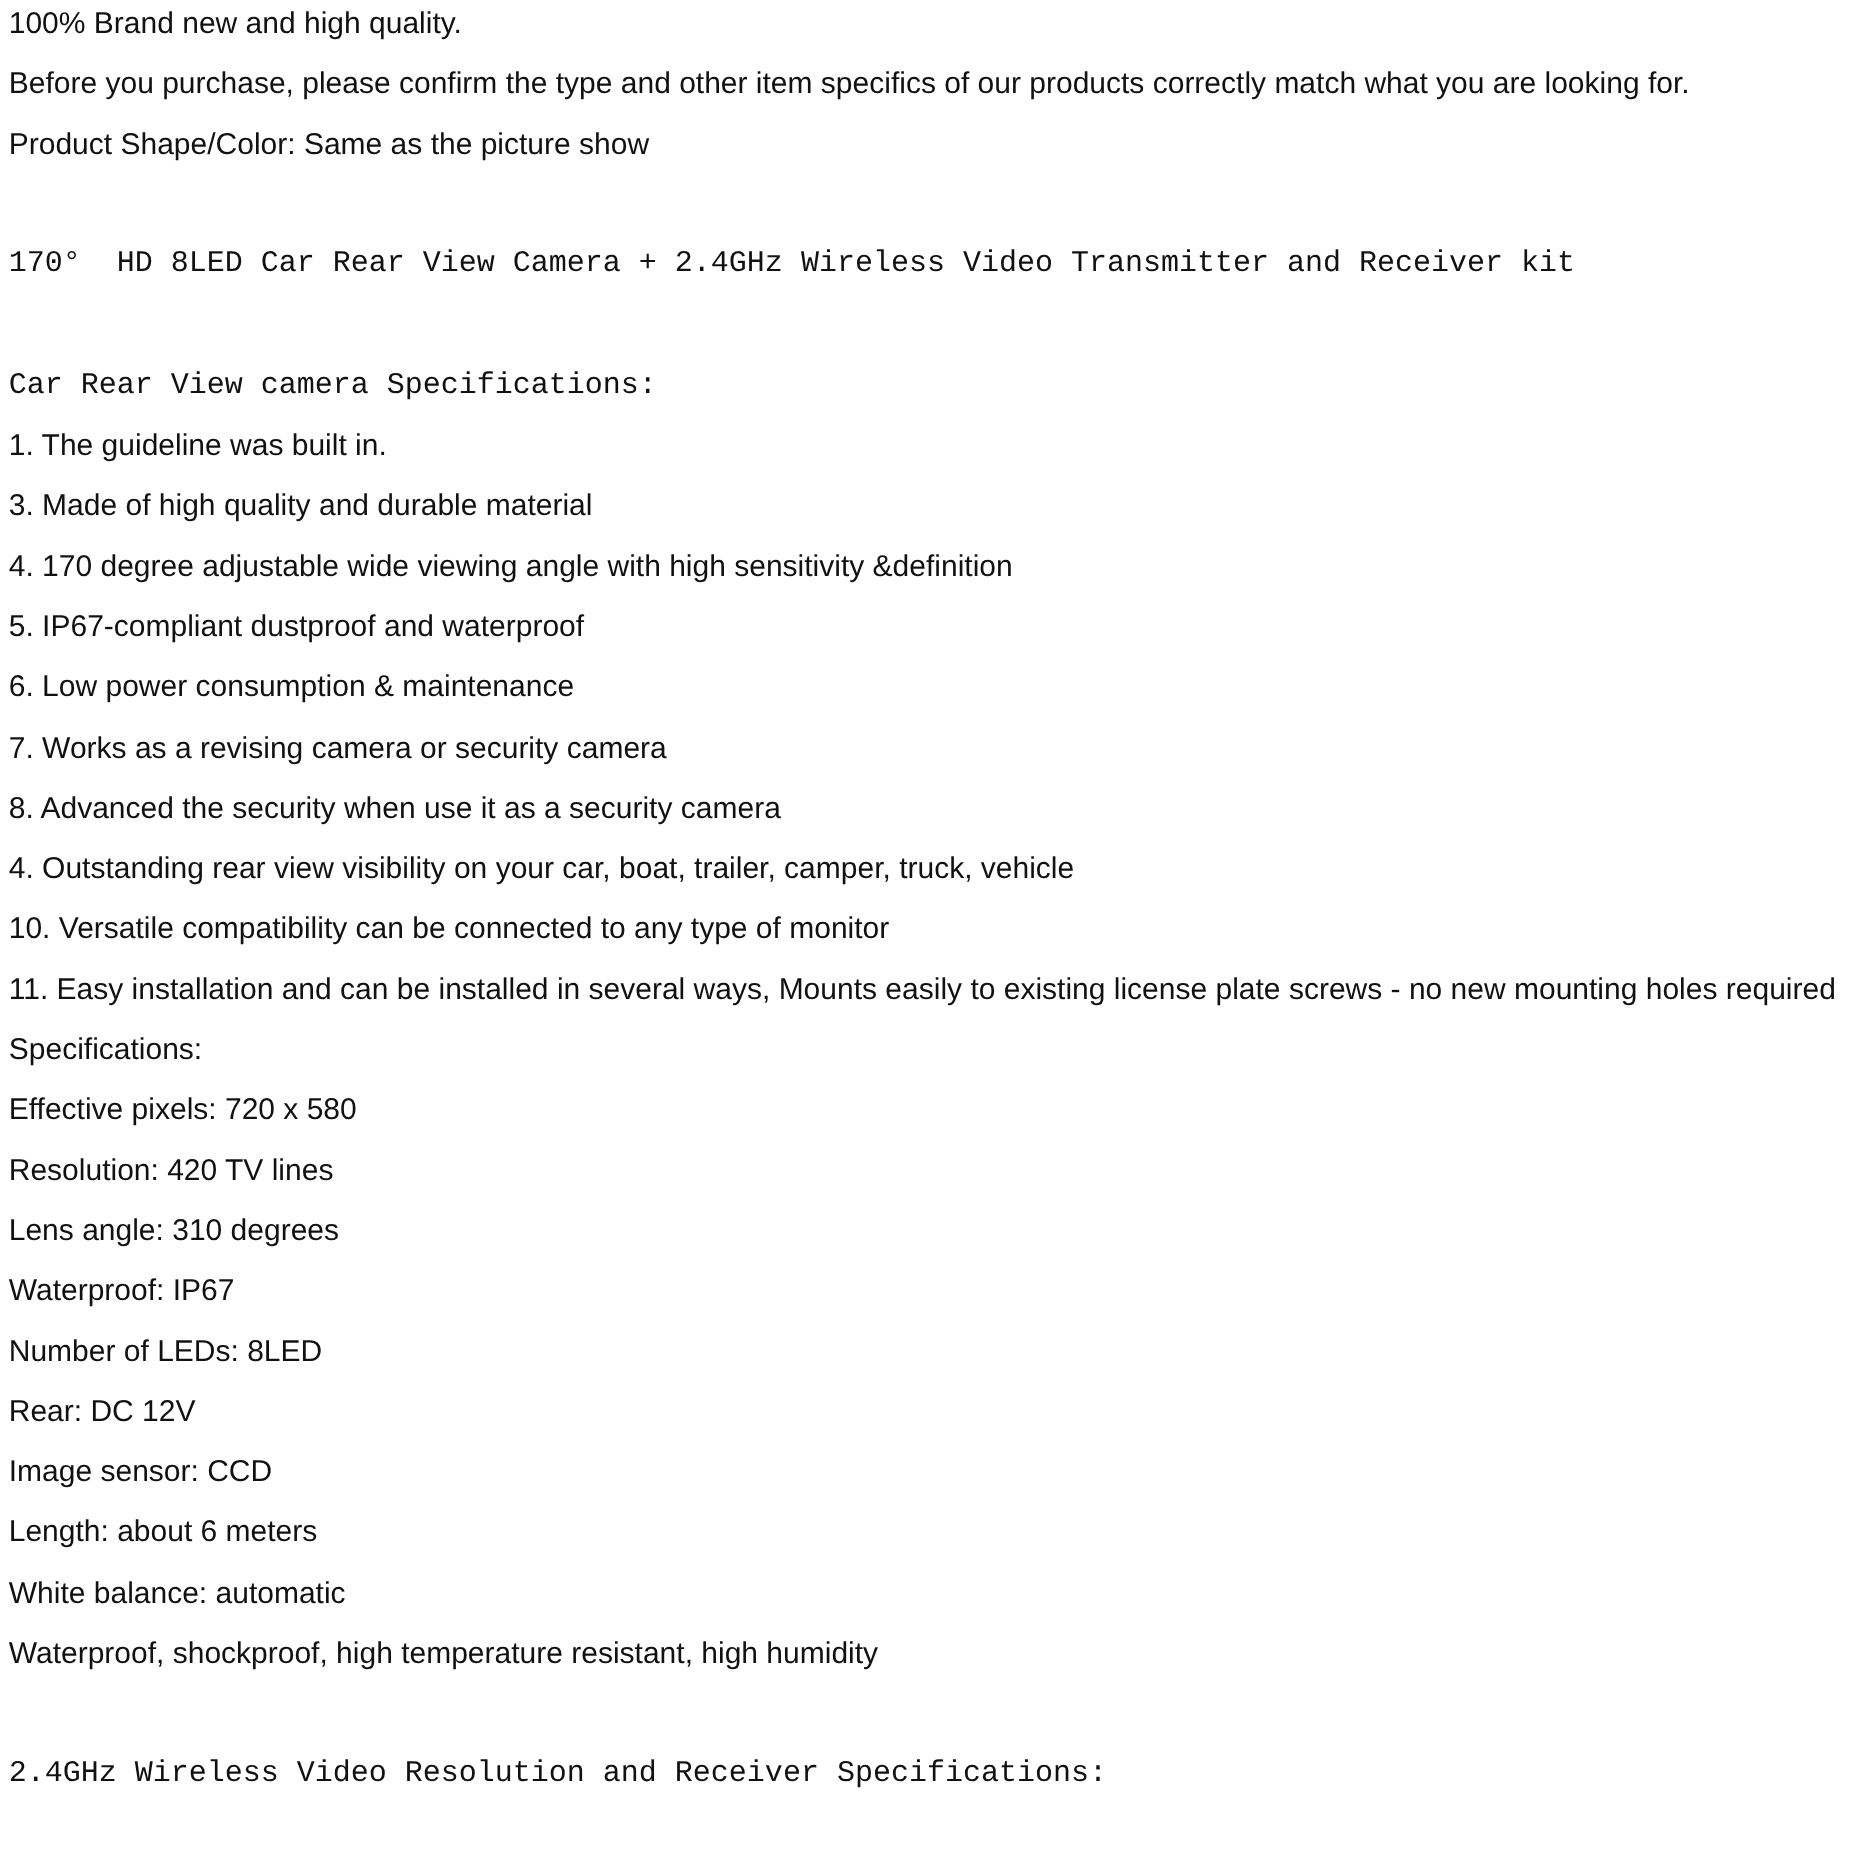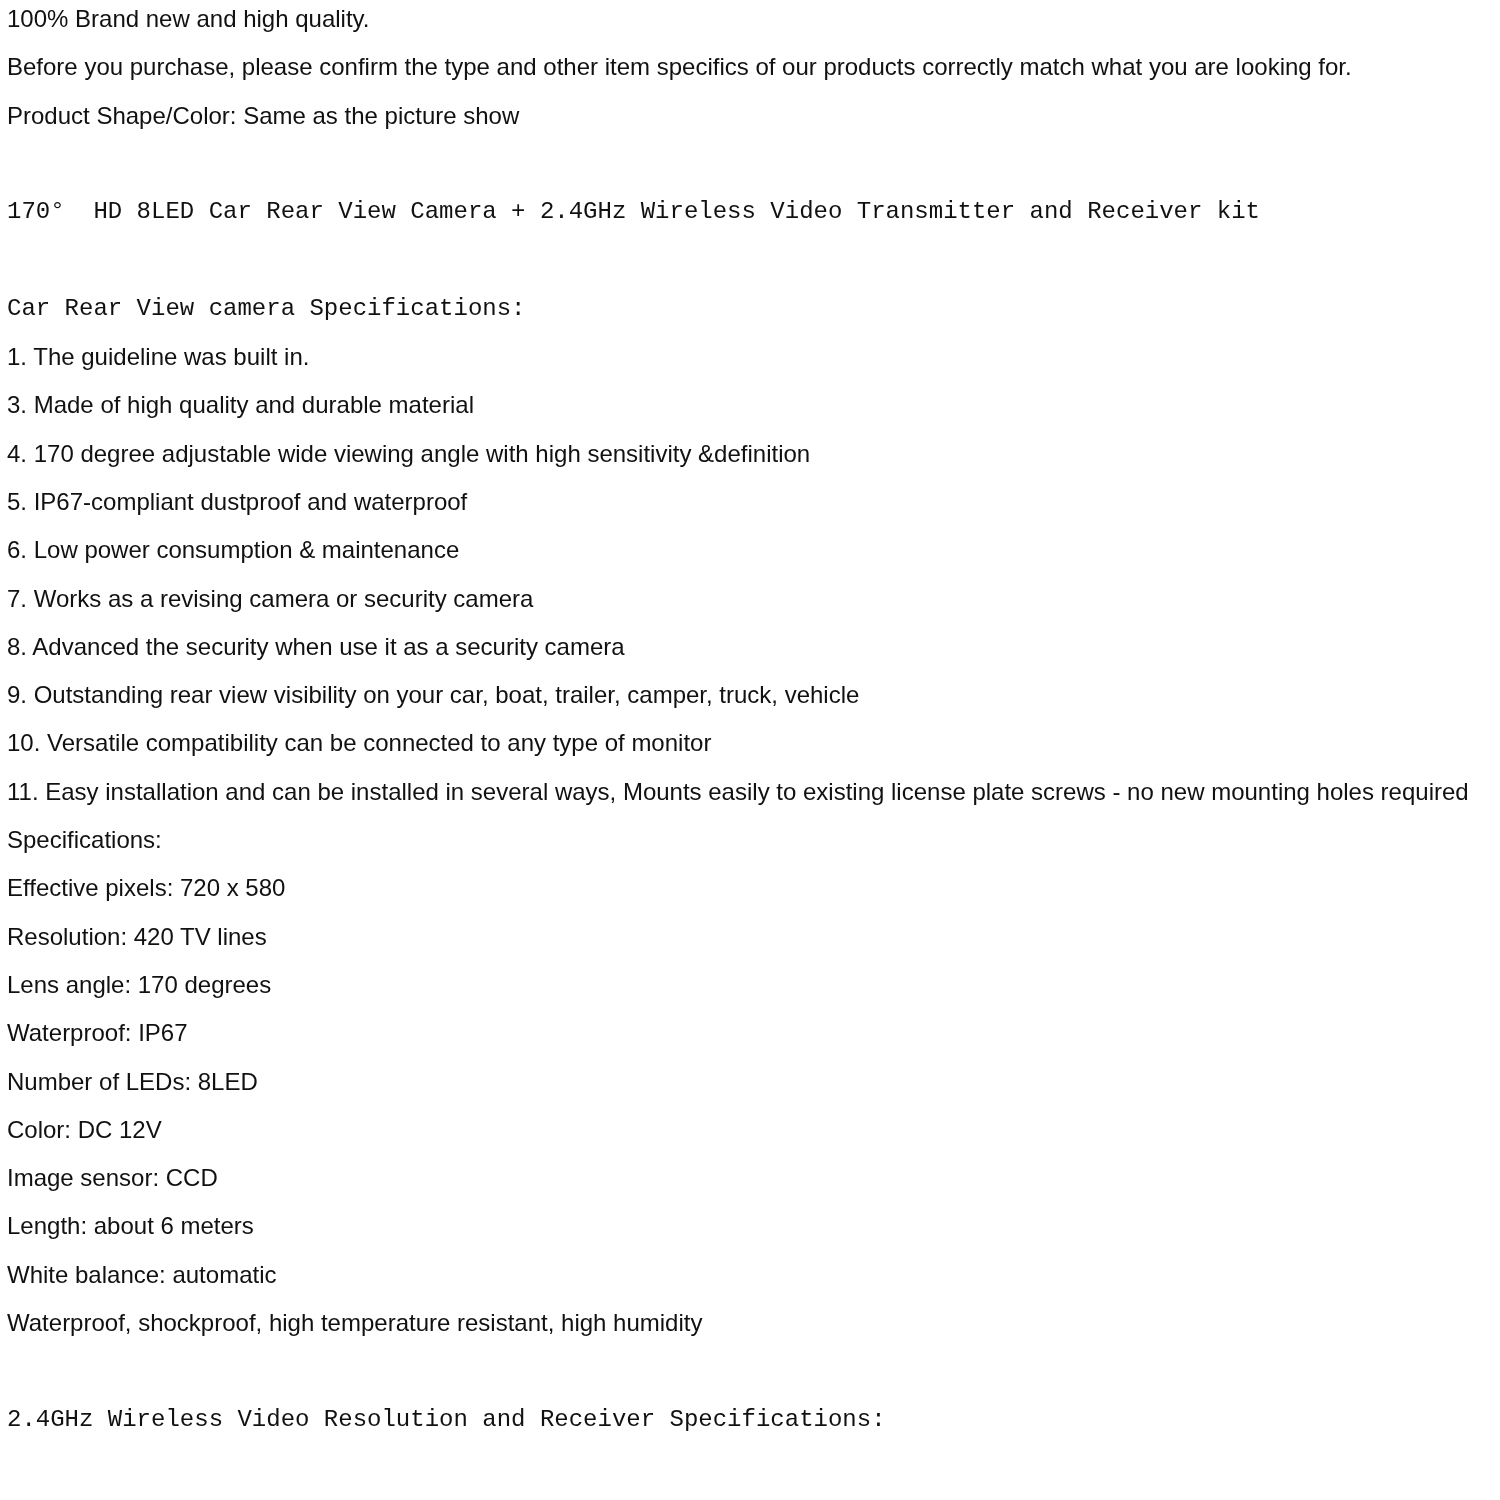--- a/index.html
+++ b/index.html
@@ -42,32 +42,32 @@
 
   <p class="line gap-above">Car Rear View camera Specifications:</p>
 
   <p class="line">1. The guideline was built in.</p>
   <p class="line">3. Made of high quality and durable material</p>
   <p class="line">4. 170 degree adjustable wide viewing angle with high sensitivity &amp;definition</p>
   <p class="line">5. IP67-compliant dustproof and waterproof</p>
   <p class="line">6. Low power consumption &amp; maintenance</p>
   <p class="line">7. Works as a revising camera or security camera</p>
   <p class="line">8. Advanced the security when use it as a security camera</p>
-  <p class="line">9. Outstanding rear view visibility on your car, boat, trailer, camper, truck, vehicle</p>
+  <p class="line">4. Outstanding rear view visibility on your car, boat, trailer, camper, truck, vehicle</p>
   <p class="line">10. Versatile compatibility can be connected to any type of monitor</p>
   <p class="line">11. Easy installation and can be installed in several ways, Mounts easily to existing license plate screws - no new mounting holes required</p>
 
   <p class="line">Specifications:</p>
 
   <p class="line">Effective pixels: 720 x 580</p>
   <p class="line">Resolution: 420 TV lines</p>
-  <p class="line">Lens angle: 170 degrees</p>
+  <p class="line">Lens angle: 310 degrees</p>
   <p class="line">Waterproof: IP67</p>
   <p class="line">Number of LEDs: 8LED</p>
-  <p class="line">Color: DC 12V</p>
+  <p class="line">Rear: DC 12V</p>
   <p class="line">Image sensor: CCD</p>
   <p class="line">Length: about 6 meters</p>
   <p class="line">White balance: automatic</p>
   <p class="line">Waterproof, shockproof, high temperature resistant, high humidity</p>
 
   <p class="line gap-above">2.4GHz Wireless Video Resolution and Receiver Specifications:</p>
 
 </main>
 
 </body></html>

